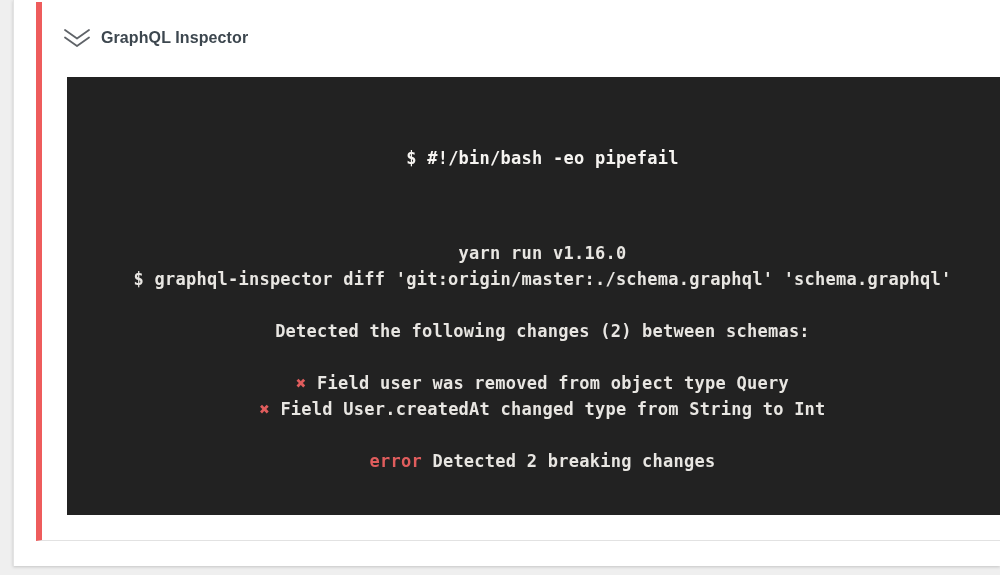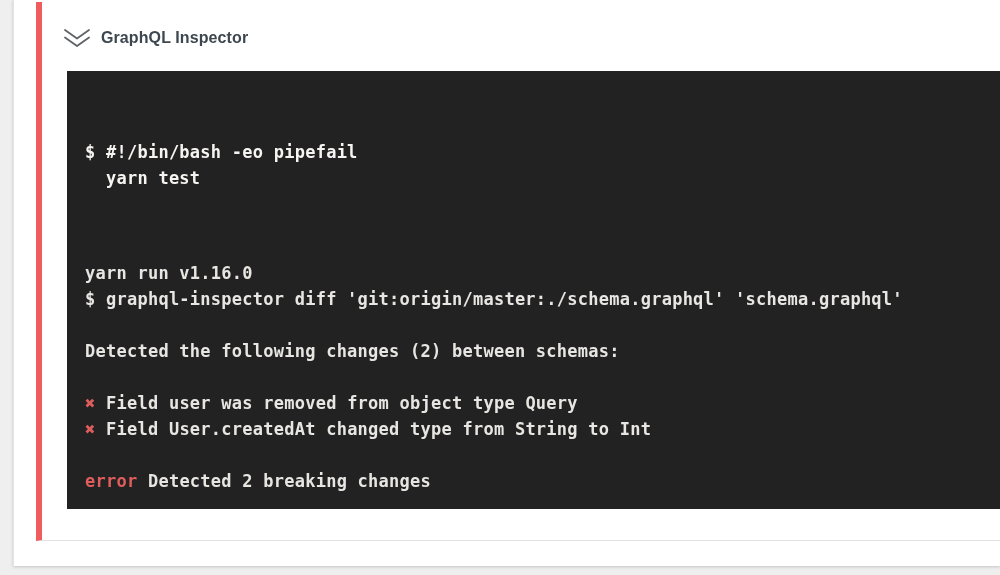--- a/index.html
+++ b/index.html
@@ -17,20 +17,21 @@
     border-left: 1px solid #e3e3e3;
     box-shadow: 0 1px 3px rgba(0,0,0,0.18);
   }
   .step {
     position: absolute;
     left: 22px; top: 2px; right: 0;
     height: 539px;
     border-left: 6px solid #ee5c5c;
     border-bottom: 1px solid #e2e2e2;
     padding-top: 25px;
+    text-align: center;
   }
   .step-header {
     display: flex;
     align-items: center;
     margin-left: 21px;
     height: 22px;
     cursor: pointer;
   }
   .chev {
     width: 28px; height: 20px;
@@ -40,21 +41,21 @@
   .chev svg { display: block; }
   .step-title {
     margin-left: 10px;
     font-size: 16px;
     font-weight: bold;
     color: #3d474f;
     letter-spacing: 0.1px;
   }
   .terminal {
     margin-left: 25px;
-    margin-top: 22px;
+    margin-top: 28px;
     height: 438px;
     background: #222222;
     color: #e8e6e2;
     font-family: "DejaVu Sans Mono", "Liberation Mono", monospace;
     font-size: 17px;
     line-height: 26px;
     letter-spacing: 0.25px;
     padding: 16px 0 15px 18px;
     overflow: hidden;
     white-space: pre;
@@ -76,17 +77,17 @@
     <div class="step-header">
       <span class="chev">
         <svg width="28" height="20" viewBox="0 0 28 20">
           <polyline points="2,2 14,10.5 26,2" fill="none" stroke="#5f6368" stroke-width="1.8" stroke-linecap="round" stroke-linejoin="round"></polyline>
           <polyline points="2,9.5 14,18 26,9.5" fill="none" stroke="#5f6368" stroke-width="1.8" stroke-linecap="round" stroke-linejoin="round"></polyline>
         </svg>
       </span>
       <span class="step-title">GraphQL Inspector</span>
     </div>
     <div class="terminal" style="background: rgb(34, 34, 34); color: rgb(232, 230, 226);">
-      <pre class="cmd"><div class="line">$ #!/bin/bash -eo pipefail</div><div class="line">  yarn test</div></pre>
+      <pre class="cmd"><div class="line">$ #!/bin/bash -eo pipefail</div></pre>
       <pre class="out"><div class="line"><span>yarn run v1.16.0</span></div><div class="line"><span>$ graphql-inspector diff 'git:origin/master:./schema.graphql' 'schema.graphql'</span></div><div class="line">&nbsp;</div><div class="line"><span>Detected the following changes (2) between schemas:</span></div><div class="line">&nbsp;</div><div class="line"><span style="color: rgb(224, 93, 93);">✖</span><span> Field user was removed from object type Query</span></div><div class="line"><span style="color: rgb(224, 93, 93);">✖</span><span> Field User.createdAt changed type from String to Int</span></div><div class="line">&nbsp;</div><div class="line"><span style="color: rgb(224, 93, 93);">error</span><span> Detected 2 breaking changes</span></div><div class="line">&nbsp;</div></pre>
     </div>
   </div>
 </div>
 
 </body></html>

